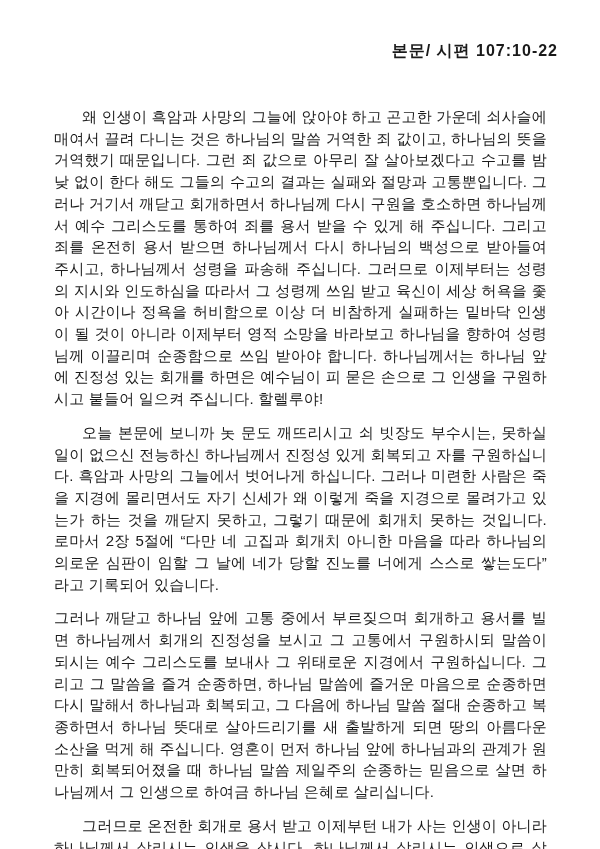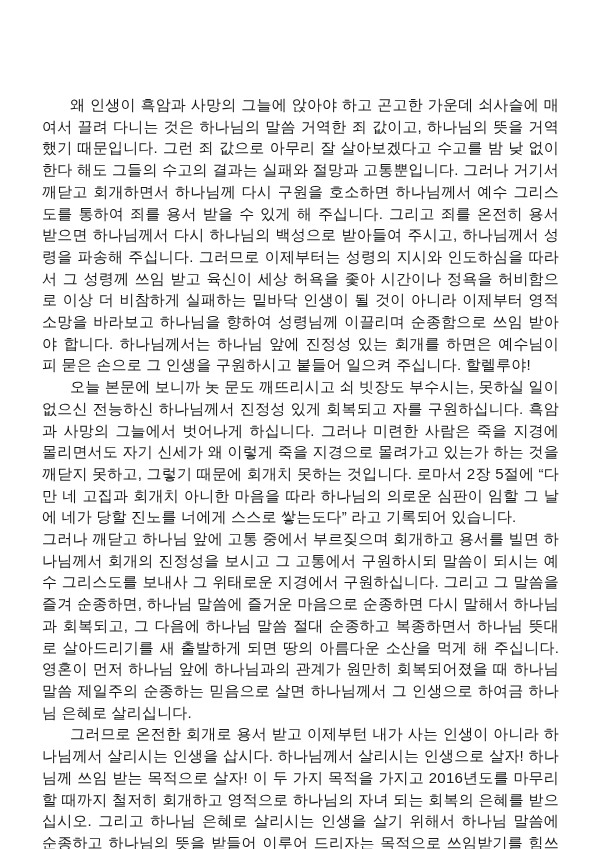--- a/index.html
+++ b/index.html
@@ -48,34 +48,35 @@
     left: 42px;
     top: 94px;
     width: 517px;
     font-size: 15px;
     line-height: 21.7px;
     text-align: justify;
     word-break: break-all;
     letter-spacing: 0.2px;
   }
   .body-text p {
-    margin: 0;
+    margin: 12px;
     padding: 0;
   }
   .body-text p.indent {
     text-indent: 28px;
   }
 </style>
 </head>
 <body>
 
 <div class="page">
 
 
   <div class="header-refs">
+    <div class="ref-line">본문/ 시편 107:10-22</div>
   </div>
 
   <div class="body-text">
     <p class="indent">왜 인생이 흑암과 사망의 그늘에 앉아야 하고 곤고한 가운데 쇠사슬에 매여서 끌려 다니는 것은 하나님의 말씀 거역한 죄 값이고, 하나님의 뜻을 거역했기 때문입니다. 그런 죄 값으로 아무리 잘 살아보겠다고 수고를 밤 낮 없이 한다 해도 그들의 수고의 결과는 실패와 절망과 고통뿐입니다. 그러나 거기서 깨닫고 회개하면서 하나님께 다시 구원을 호소하면 하나님께서 예수 그리스도를 통하여 죄를 용서 받을 수 있게 해 주십니다. 그리고 죄를 온전히 용서 받으면 하나님께서 다시 하나님의 백성으로 받아들여 주시고, 하나님께서 성령을 파송해 주십니다. 그러므로 이제부터는 성령의 지시와 인도하심을 따라서 그 성령께 쓰임 받고 육신이 세상 허욕을 좇아 시간이나 정욕을 허비함으로 이상 더 비참하게 실패하는 밑바닥 인생이 될 것이 아니라 이제부터 영적 소망을 바라보고 하나님을 향하여 성령님께 이끌리며 순종함으로 쓰임 받아야 합니다. 하나님께서는 하나님 앞에 진정성 있는 회개를 하면은 예수님이 피 묻은 손으로 그 인생을 구원하시고 붙들어 일으켜 주십니다. 할렐루야!</p>
     <p class="indent">오늘 본문에 보니까 놋 문도 깨뜨리시고 쇠 빗장도 부수시는, 못하실 일이 없으신 전능하신 하나님께서 진정성 있게 회복되고 자를 구원하십니다. 흑암과 사망의 그늘에서 벗어나게 하십니다. 그러나 미련한 사람은 죽을 지경에 몰리면서도 자기 신세가 왜 이렇게 죽을 지경으로 몰려가고 있는가 하는 것을 깨닫지 못하고, 그렇기 때문에 회개치 못하는 것입니다. 로마서 2장 5절에 “다만 네 고집과 회개치 아니한 마음을 따라 하나님의 의로운 심판이 임할 그 날에 네가 당할 진노를 너에게 스스로 쌓는도다” 라고 기록되어 있습니다.</p>
     <p>그러나 깨닫고 하나님 앞에 고통 중에서 부르짖으며 회개하고 용서를 빌면 하나님께서 회개의 진정성을 보시고 그 고통에서 구원하시되 말씀이 되시는 예수 그리스도를 보내사 그 위태로운 지경에서 구원하십니다. 그리고 그 말씀을 즐겨 순종하면, 하나님 말씀에 즐거운 마음으로 순종하면 다시 말해서 하나님과 회복되고, 그 다음에 하나님 말씀 절대 순종하고 복종하면서 하나님 뜻대로 살아드리기를 새 출발하게 되면 땅의 아름다운 소산을 먹게 해 주십니다. 영혼이 먼저 하나님 앞에 하나님과의 관계가 원만히 회복되어졌을 때 하나님 말씀 제일주의 순종하는 믿음으로 살면 하나님께서 그 인생으로 하여금 하나님 은혜로 살리십니다.</p>
     <p class="indent">그러므로 온전한 회개로 용서 받고 이제부턴 내가 사는 인생이 아니라 하나님께서 살리시는 인생을 삽시다. 하나님께서 살리시는 인생으로 살자! 하나님께 쓰임 받는 목적으로 살자! 이 두 가지 목적을 가지고 2016년도를 마무리 할 때까지 철저히 회개하고 영적으로 하나님의 자녀 되는 회복의 은혜를 받으십시오. 그리고 하나님 은혜로 살리시는 인생을 살기 위해서 하나님 말씀에 순종하고 하나님의 뜻을 받들어 이루어 드리자는 목적으로 쓰임받기를 힘쓰십시오. 그렇게 살면 하나님께서 살리시는 인생이 될 것입니다.</p>
   </div>
 
 </div>

